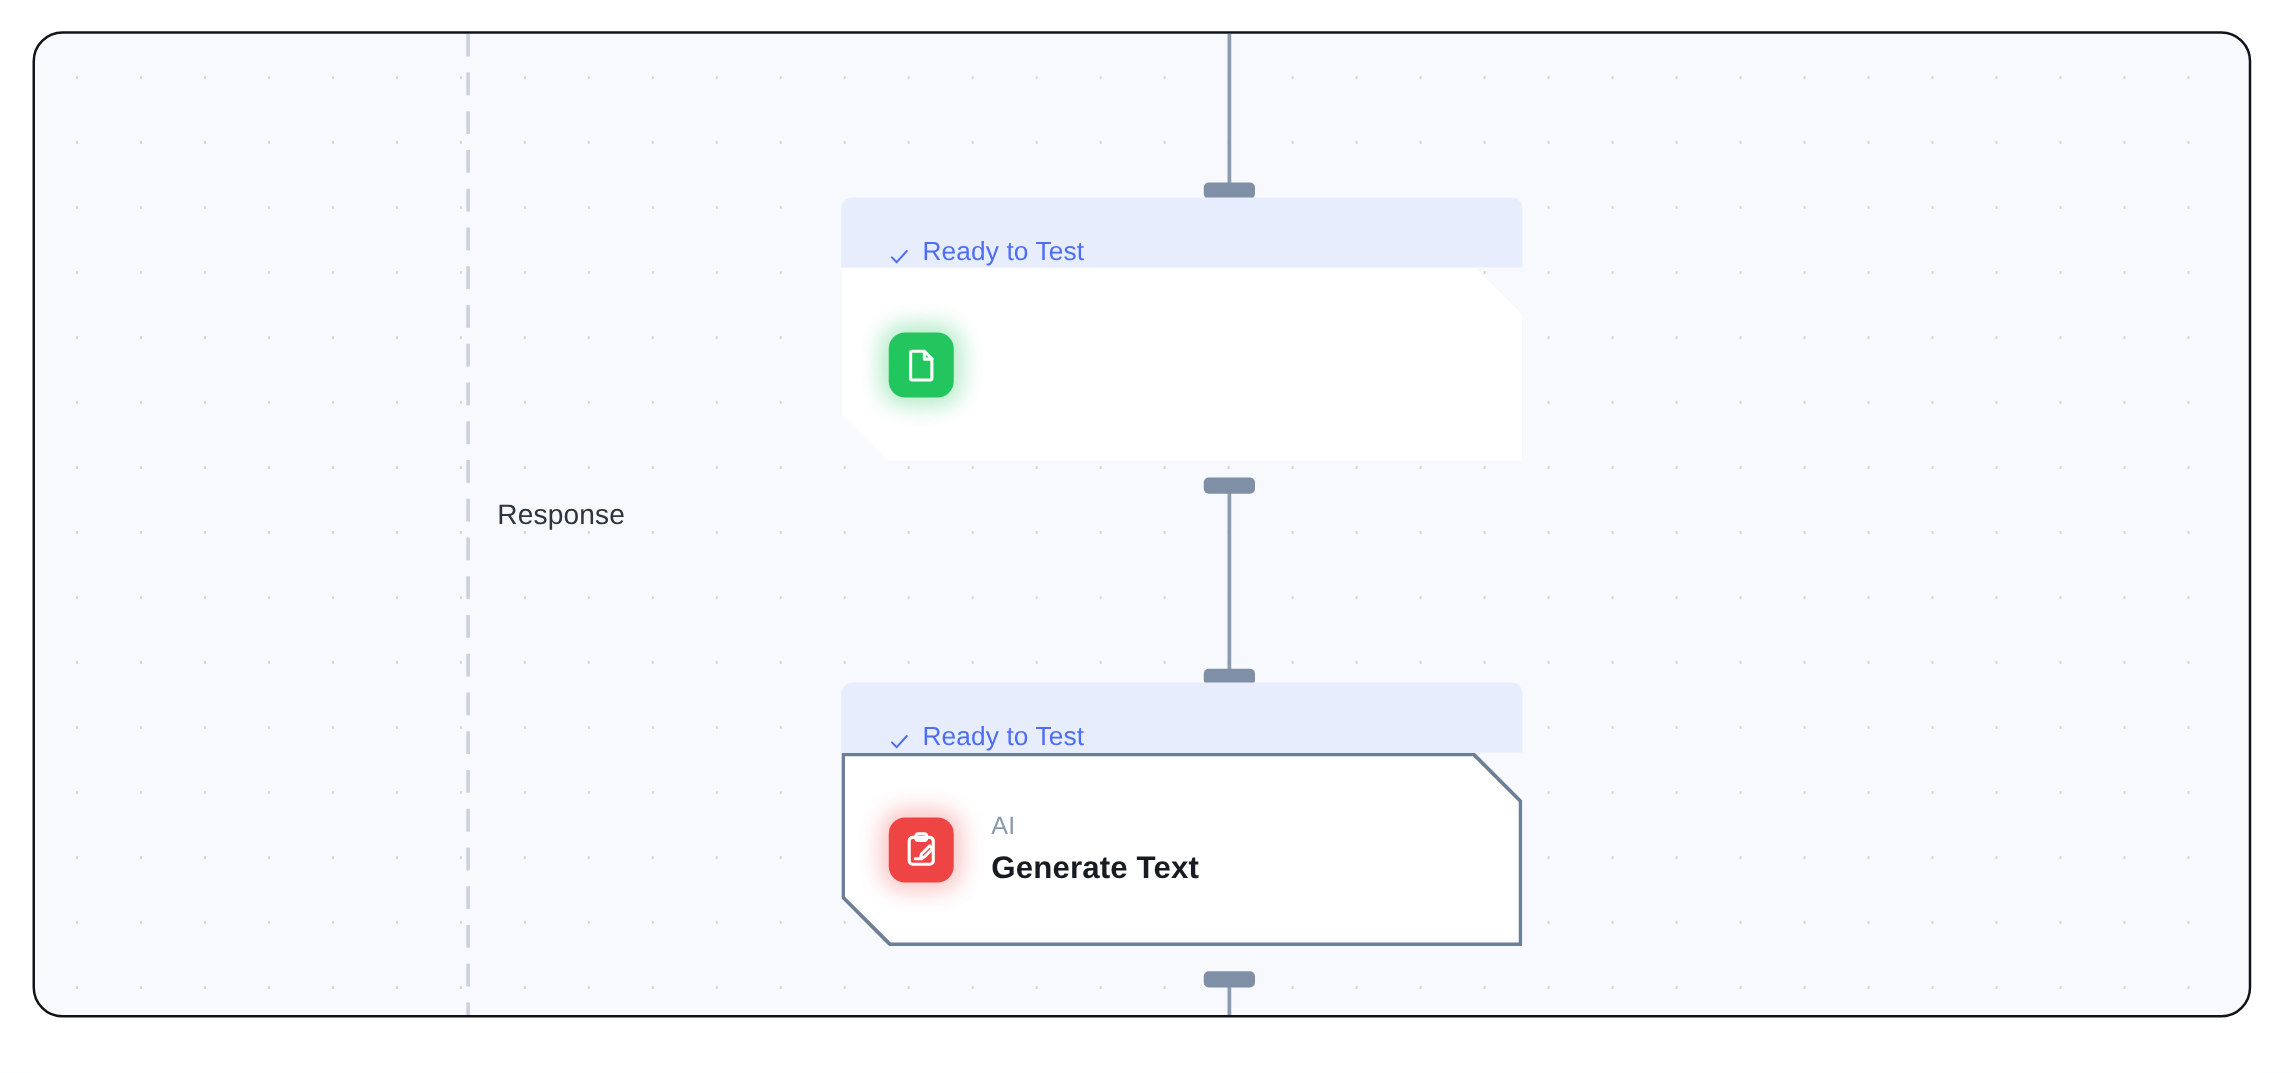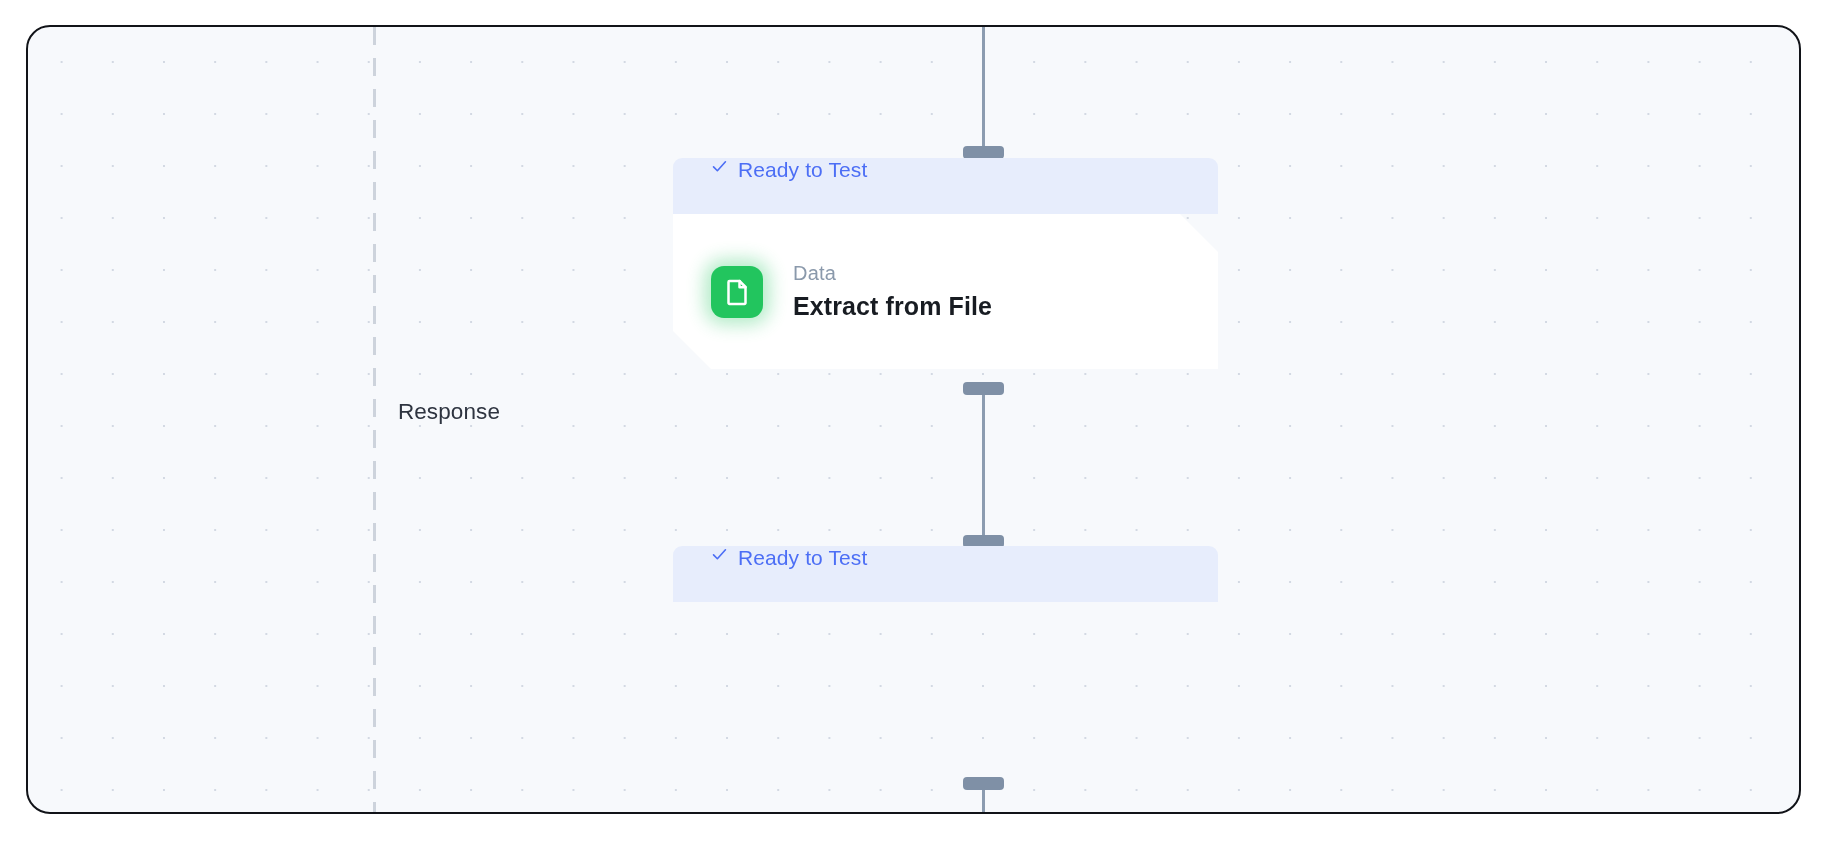--- a/index.html
+++ b/index.html
@@ -99,21 +99,21 @@
   #node-extract-from-file { top: 131px; }
   #node-generate-text     { top: 519px; }
 
   
   .node-status {
     position: relative;
     height: 56px;
     background: #e7edfc;
     border-radius: 9px 9px 0 0;
     display: flex;
-    align-items: flex-start;
+    align-items: flex-end;
     padding-left: 38px;
     gap: 10px;
   }
   .status-check {
     display: block;
     width: 17px;
     height: 17px;
     flex: 0 0 auto;
   }
   .status-check svg { display: block; width: 17px; height: 17px; }
@@ -225,34 +225,49 @@
       </div>
 
       <div class="node-body">
         <span class="node-icon icon-green">
           <svg viewBox="0 0 24 24" fill="none">
             <path d="M6 3.2 h8 l4.8 4.8 v12.8 a0.8 0.8 0 0 1 -0.8 0.8 H6
                      a0.8 0.8 0 0 1 -0.8 -0.8 V4 a0.8 0.8 0 0 1 0.8 -0.8 z" stroke="#ffffff" stroke-width="2" stroke-linejoin="round"></path>
             <path d="M14 3.2 v5 h4.8" stroke="#ffffff" stroke-width="2" stroke-linejoin="round" stroke-linecap="round"></path>
           </svg>
         </span>
-        <span class="node-text">
-          <span class="node-category">Data</span>
-          <span class="node-title">Extract from File</span>
-        </span>
       </div>
     </div>
 
     <div class="node" id="node-generate-text">
 
       <div class="node-status">
         <span class="status-check">
           <svg viewBox="0 0 20 20" fill="none">
             <path d="M3 10.5 L7.5 15 L17 4.5" stroke="#4c6ef5" stroke-width="1.9" stroke-linecap="round" stroke-linejoin="round"></path>
           </svg>
         </span>
         <span class="status-text">Ready to Test</span>
       </div>
 
+      <div class="node-body selected">
+        <span class="node-icon icon-red">
+          <svg viewBox="0 0 24 24" fill="none">
+            <rect x="4.3" y="3.9" width="15.4" height="17.2" rx="2.2" stroke="#ffffff" stroke-width="2"></rect>
+            <rect x="8.6" y="1.6" width="6.8" height="4.2" rx="1.4" stroke="#ffffff" stroke-width="2"></rect>
+            <path d="M8.2 17.6 h4.2" stroke="#ffffff" stroke-width="2" stroke-linecap="round"></path>
+            <path d="M17.4 9.3 L12.1 14.6 l-0.6 2.5 l2.5 -0.6 l5.3 -5.3 z" stroke="#ffffff" stroke-width="1.9" stroke-linejoin="round"></path>
+          </svg>
+        </span>
+        <span class="node-text">
+          <span class="node-category">AI</span>
+          <span class="node-title">Generate Text</span>
+        </span>
+        <span class="node-outline">
+          <svg width="545" height="155" viewBox="0 0 545 155" fill="none">
+            <path d="M1.5 1.5 H506 L543.5 39 V153.5 H39 L1.5 116 Z" stroke="#6d7f96" stroke-width="3" stroke-linejoin="round"></path>
+          </svg>
+        </span>
+      </div>
     </div>
 
   </div>
 </div>
 
 </body></html>

